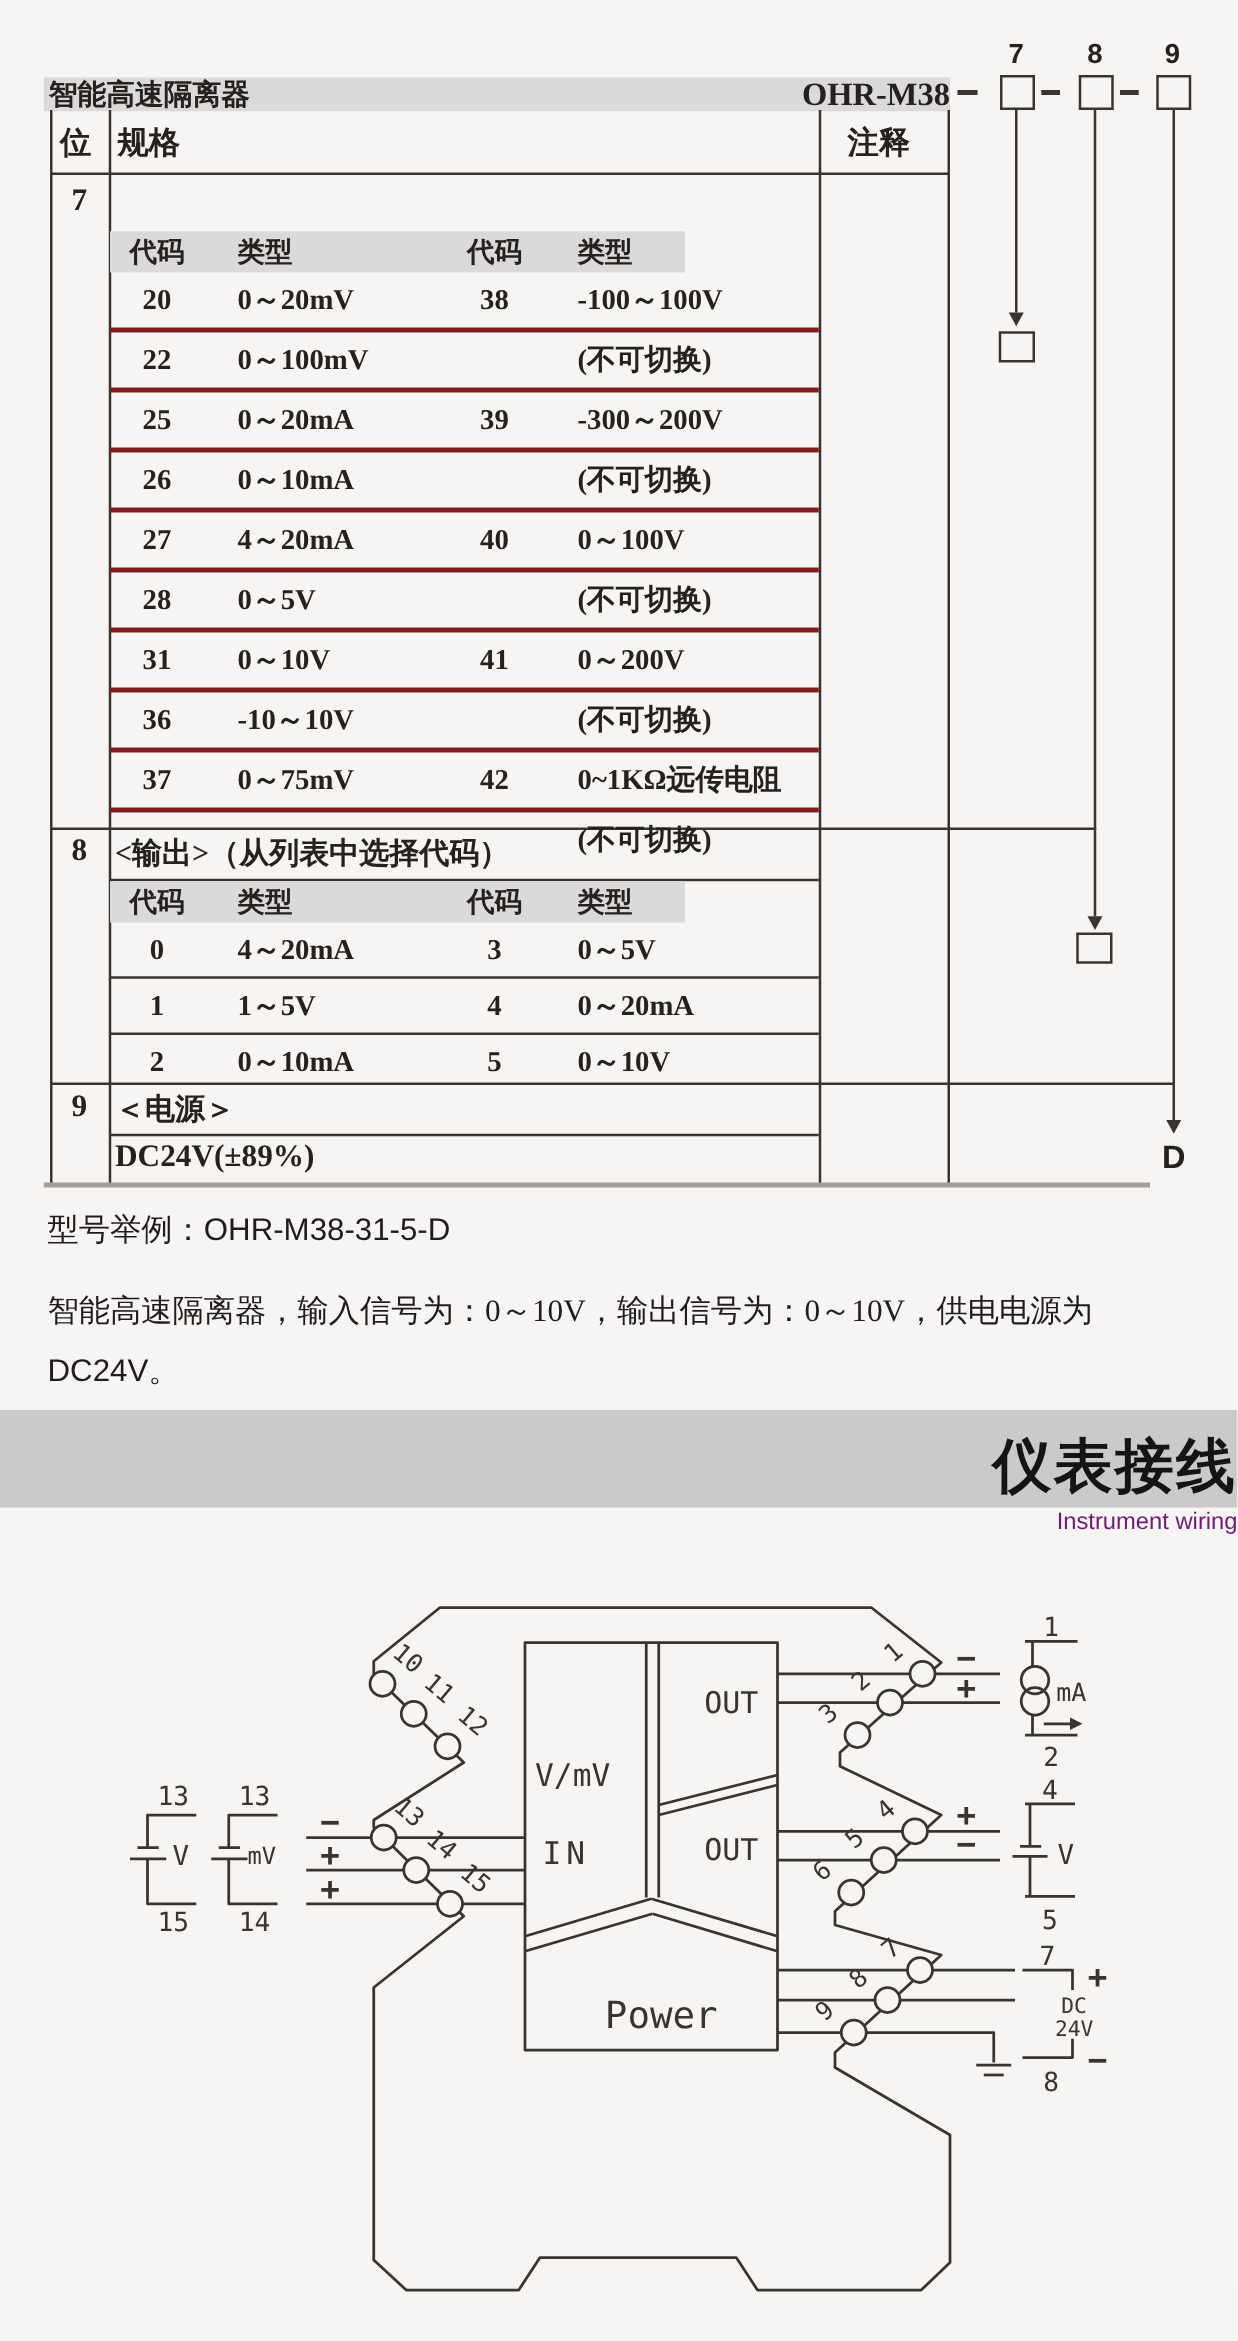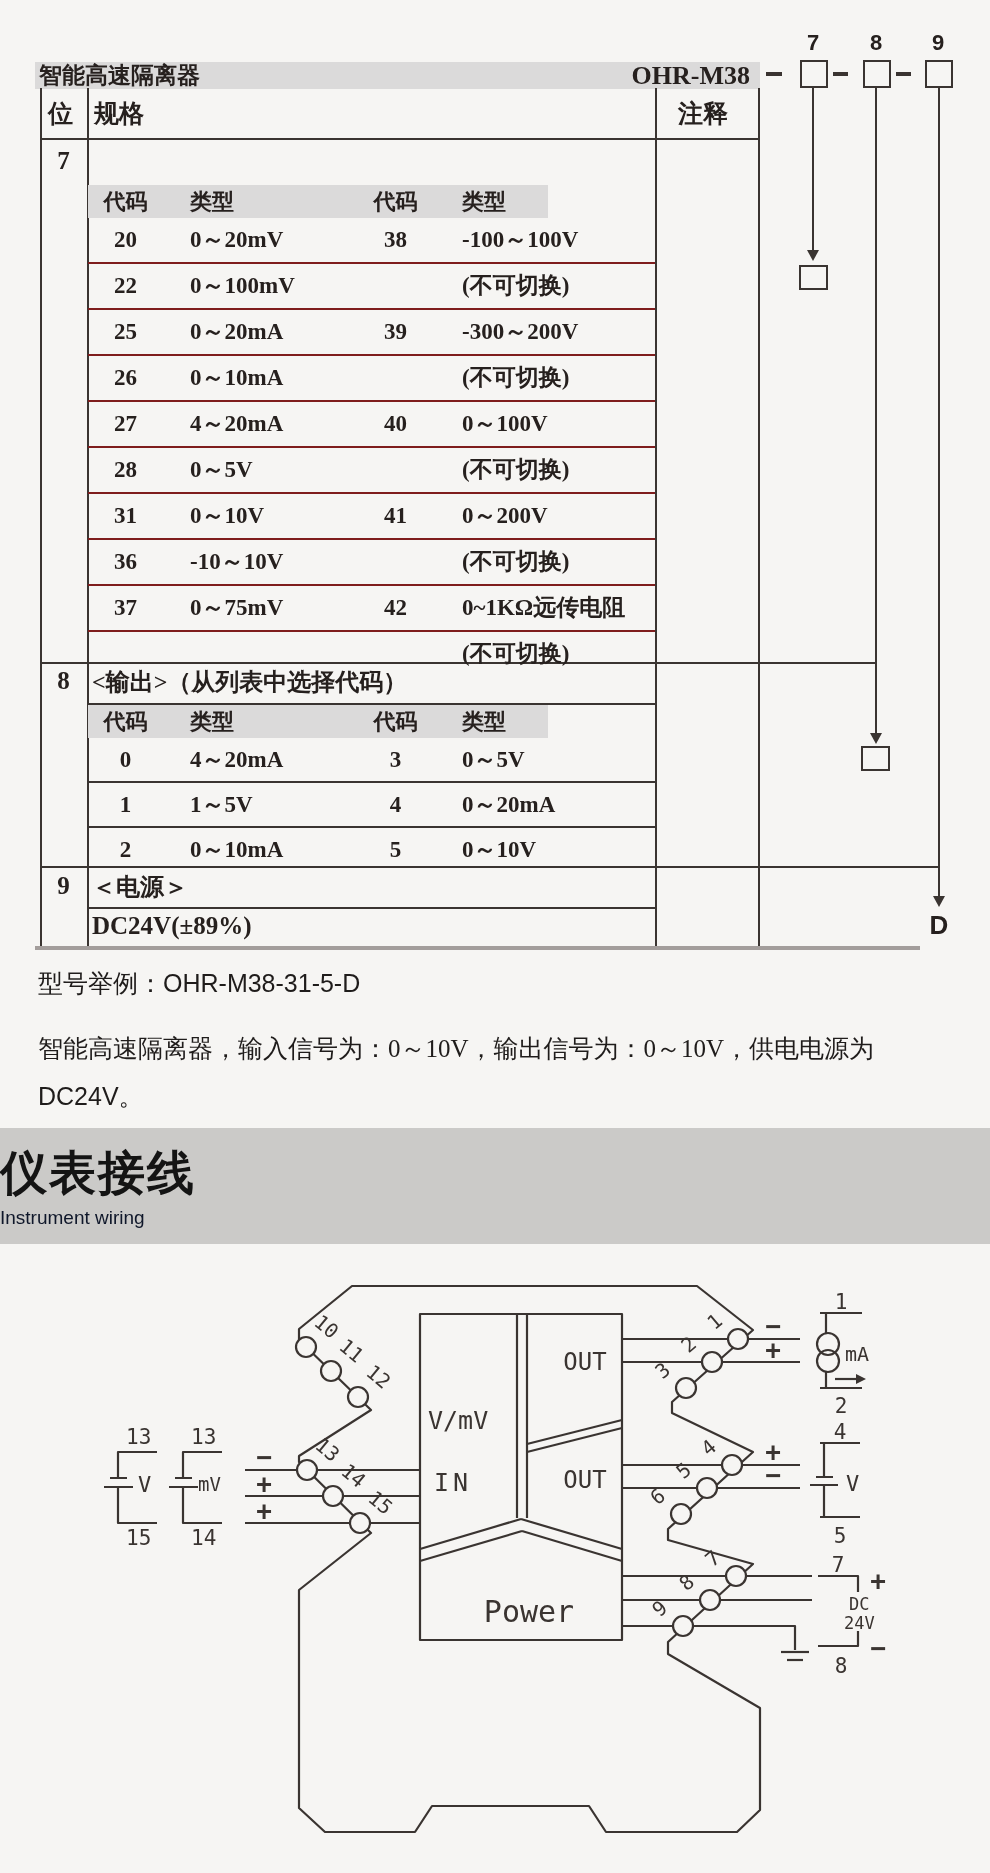--- a/index.html
+++ b/index.html
@@ -5,54 +5,54 @@
   html,body{margin:0;padding:0;}
   .page{position:relative;width:990px;height:1873px;background:#f6f5f3;
         font-family:"Liberation Serif","DejaVu Serif",serif;color:#26201e;overflow:hidden;}
   
   .hline{position:absolute;height:2px;background:#3a3431;}
   .vline{position:absolute;width:2px;background:#3a3431;}
   
   .title-band{position:absolute;left:35px;top:62px;width:725px;height:27px;background:#dbdada;
               display:flex;justify-content:space-between;align-items:center;}
   .title-band .t{font-size:23px;font-weight:bold;padding-left:4px;}
-  .title-band .m{font-size:26px;font-weight:bold;padding-right:10px;}
+  .title-band .m{font-size:26px;font-weight:bold;}
   
   .digit{position:absolute;top:30px;width:30px;text-align:center;font-family:"Liberation Sans",sans-serif;
          font-weight:bold;font-size:22px;color:#26201e;}
   .obox{position:absolute;width:24px;height:24px;border:2px solid #3a3431;background:transparent;}
   .dash{position:absolute;height:4px;background:#3a3431;}
   .dropline{position:absolute;width:2px;background:#3a3431;}
   .arrow-down{position:absolute;width:0;height:0;border-left:6px solid transparent;
               border-right:6px solid transparent;border-top:11px solid #3a3431;}
   
   .cellrow{position:absolute;left:88px;width:567px;display:flex;}
   .c0{width:75px;text-align:center;}
   .c1{width:190px;padding-left:27px;box-sizing:border-box;}
   .c2{width:85px;text-align:center;}
   .c3{flex:1;padding-left:24px;box-sizing:border-box;}
   .trow{display:flex;height:44px;line-height:44px;font-size:23px;font-weight:bold;
-        border-bottom:2px solid #7f1d1d;}
+        border-bottom:4px solid #7f1d1d;}
   .trow.noline{border-bottom:none;}
   .trow8{display:flex;height:43px;line-height:43px;font-size:23px;font-weight:bold;
         border-bottom:2px solid #3a3431;}
   .trow8.noline{border-bottom:none;}
   .subband{position:absolute;left:88px;width:460px;height:33px;background:#dbdada;
            display:flex;line-height:33px;font-size:22px;font-weight:bold;}
   .sectitle{position:absolute;left:92px;font-size:24px;font-weight:bold;}
   .bitnum{position:absolute;left:40px;width:47px;text-align:center;font-size:25px;font-weight:bold;}
   .hdr{position:absolute;font-size:25px;font-weight:bold;}
   
   .example{position:absolute;left:38px;font-family:"Liberation Sans",sans-serif;
            font-size:25px;color:#1f1c1b;}
   
-  .banner{position:absolute;left:0;top:1128px;width:990px;height:116px;background:#cbcac8;
-          text-align:left;font-family:"Liberation Sans",sans-serif;color:#141414;}
+  .banner{position:absolute;left:0;top:1128px;width:990px;height:78px;background:#cbcac8;
+          text-align:right;font-family:"Liberation Sans",sans-serif;color:#141414;}
   .banner .big{font-size:47px;font-weight:bold;letter-spacing:2px;margin-top:14px;}
-  .banner .sub{font-size:19px;color:#0f172a;margin-top:2px;}
+  .banner .sub{font-size:19px;color:#701a75;margin-top:2px;}
   
   .wiring{position:absolute;left:0;top:1250px;}
   .wiring text{font-family:"DejaVu Sans Mono","Liberation Mono",monospace;fill:#3a3431;}
   .dlabel{font-size:20px;}
   .D{position:absolute;left:924px;top:910px;width:30px;text-align:center;
      font-family:"Liberation Sans",sans-serif;font-weight:bold;font-size:26px;}
 </style>
 </head>
 <body>
 

